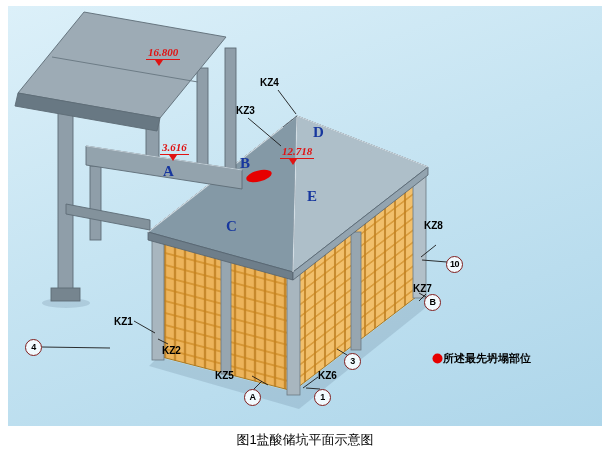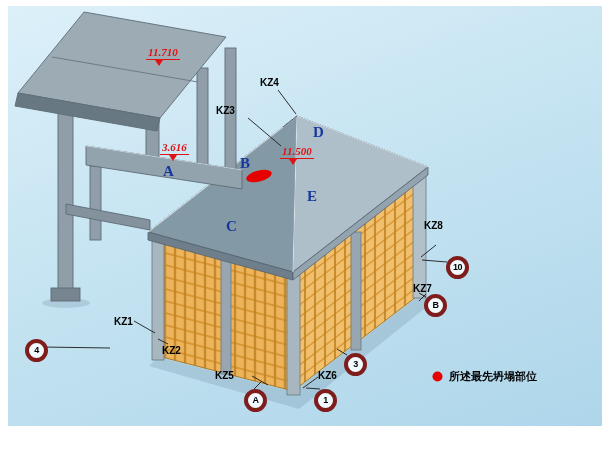--- a/index.html
+++ b/index.html
@@ -7,23 +7,23 @@
   .panel-bg{position:absolute;left:8px;top:6px;width:594px;height:420px;
     background:linear-gradient(160deg,#dcf0f9 0%,#c6e4f2 45%,#aed6ea 100%);}
   .layer{position:absolute;left:0;top:0;width:610px;height:455px;}
   .elev{position:absolute;color:#e01313;}
   .elev-text{display:inline-block;font:italic 700 11px "Liberation Serif",serif;
     border-bottom:1.5px solid #e01313;padding:0 2px 1px 2px;}
   .elev-tri{display:block;width:0;height:0;margin-left:9px;margin-top:0;
     border-left:4px solid transparent;border-right:4px solid transparent;border-top:6px solid #e01313;}
   .zone{position:absolute;font:700 15px "Liberation Serif",serif;color:#17379e;}
   .kz{position:absolute;font:700 10px "Liberation Sans",sans-serif;color:#000;}
-  .bubble{position:absolute;width:15px;height:15px;border:4px solid #7f1d1d;border-radius:50%;
+  .bubble{position:absolute;width:15px;height:15px;border:1px solid #7f1d1d;border-radius:50%;
     background:#f2fafe;font:700 9px/15px "Liberation Sans",sans-serif;text-align:center;color:#000;letter-spacing:-0.5px;}
-  .legend{position:absolute;left:432px;top:369px;display:flex;align-items:center;gap:6px;text-align:center;}
+  .legend{position:absolute;left:432px;top:351px;display:flex;align-items:center;text-align:center;}
   .legend-text{font:700 11px "Liberation Sans",sans-serif;color:#000;}
   .caption{position:absolute;left:0;right:0;top:431px;text-align:center;
     font:400 13px "Liberation Sans",sans-serif;color:#000;}
 </style>
 </head>
 <body>
 
 <div class="canvas">
 
   <div class="panel-bg"></div>
@@ -102,55 +102,56 @@
       <line x1="320" y1="389" x2="306" y2="388"></line>
       <line x1="347" y1="355" x2="337" y2="349"></line>
       <line x1="426" y1="297" x2="419" y2="293"></line>
       <line x1="447" y1="262" x2="422" y2="260"></line>
     </g>
 
     <ellipse cx="259" cy="176" rx="13" ry="5.5" transform="rotate(-14 259 176)" fill="#e60000"></ellipse>
   </svg>
 
   <div class="elev" style="left:146px;top:42px">
-    <span class="elev-text">11.710</span>
+    <span class="elev-text">16.800</span>
     <span class="elev-tri"></span>
   </div>
   <div class="elev" style="left:160px;top:137px">
     <span class="elev-text">3.616</span>
     <span class="elev-tri"></span>
   </div>
   <div class="elev" style="left:280px;top:141px">
-    <span class="elev-text">11.500</span>
+    <span class="elev-text">12.718</span>
     <span class="elev-tri"></span>
   </div>
 
   <div class="zone" style="left:163px;top:163px">A</div>
   <div class="zone" style="left:240px;top:155px">B</div>
   <div class="zone" style="left:226px;top:218px">C</div>
   <div class="zone" style="left:313px;top:124px">D</div>
   <div class="zone" style="left:307px;top:188px">E</div>
 
   <div class="kz" style="left:114px;top:316px">KZ1</div>
   <div class="kz" style="left:162px;top:345px">KZ2</div>
-  <div class="kz" style="left:216px;top:105px">KZ3</div>
+  <div class="kz" style="left:236px;top:105px">KZ3</div>
   <div class="kz" style="left:260px;top:77px">KZ4</div>
   <div class="kz" style="left:215px;top:370px">KZ5</div>
   <div class="kz" style="left:318px;top:370px">KZ6</div>
   <div class="kz" style="left:413px;top:283px">KZ7</div>
   <div class="kz" style="left:424px;top:220px">KZ8</div>
 
   <div class="bubble" style="left:25px;top:339px">4</div>
   <div class="bubble" style="left:244px;top:389px">A</div>
   <div class="bubble" style="left:314px;top:389px">1</div>
   <div class="bubble" style="left:344px;top:353px">3</div>
   <div class="bubble" style="left:424px;top:294px">B</div>
   <div class="bubble" style="left:446px;top:256px">10</div>
 
   <div class="legend">
     <svg width="11" height="11">
       <circle cx="5.5" cy="5.5" r="5" fill="#e60000"></circle>
     </svg>
     <span class="legend-text">所述最先坍塌部位</span>
   </div>
 
+  <div class="caption">图1盐酸储坑平面示意图</div>
 
 </div>
 
 </body></html>

